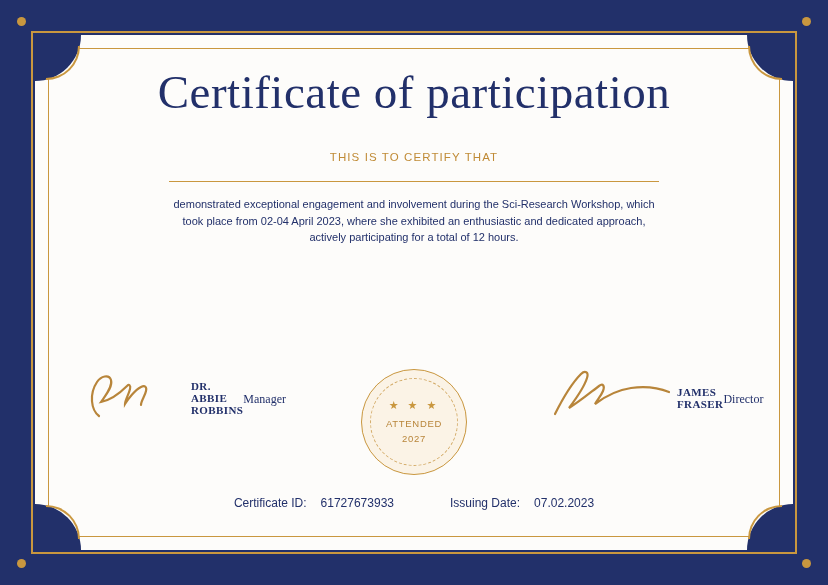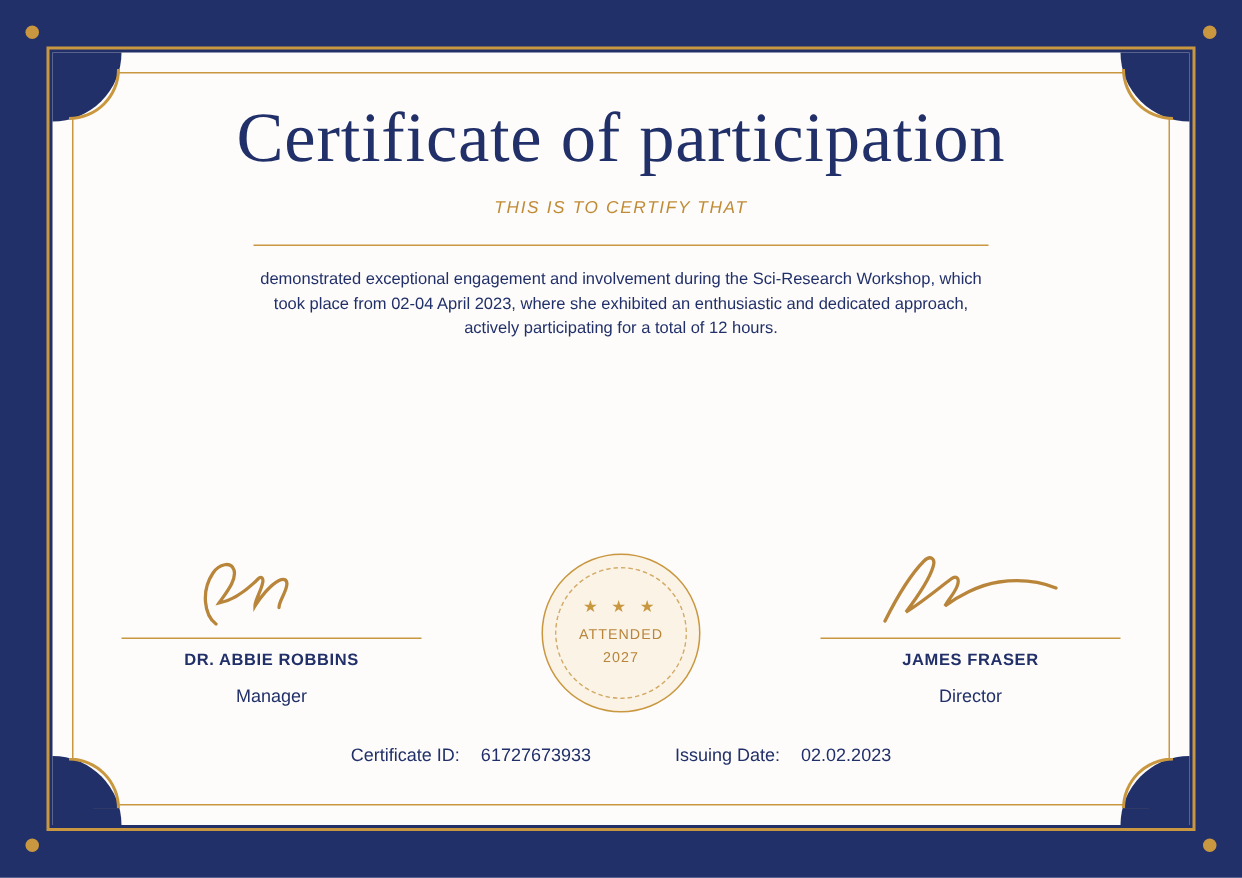--- a/index.html
+++ b/index.html
@@ -124,25 +124,24 @@
   .title {
     margin-top: 30px;
     font-family: "Liberation Serif", serif;
     font-size: 47px;
     color: #22306a;
     font-weight: normal;
     letter-spacing: 0.5px;
   }
 
   .subtitle {
-    margin-top: 14px;
+    margin-top: 32px;
     font-size: 11.5px;
     letter-spacing: 1.1px;
     color: #c08b36;
-    font-style: italic;
   }
 
   .recipient {
     margin-top: 18px;
     font-family: "DejaVu Serif", serif;
     font-style: italic;
     font-size: 52px;
     color: #22306a;
     font-weight: normal;
     letter-spacing: 1px;
@@ -171,22 +170,22 @@
     left: 46px;
     right: 46px;
     top: 330px;
     display: flex;
     justify-content: space-between;
     align-items: flex-start;
   }
   .sig-block {
     width: 200px;
     display: flex;
-    flex-direction: column;
-    align-items: center;
+    align-items: center;
+    font-family: Liberation Serif, serif;
   }
   .sig-mark { height: 58px; display: flex; align-items: center; justify-content: center; }
   .sig-line {
     width: 100%;
     height: 1px;
     background: #c9973f;
     margin-top: 2px;
   }
   .sig-name {
     margin-top: 8px;
@@ -332,19 +331,19 @@
 
       </div>
 
       <div class="footer">
         <div class="footer-item">
           <span class="footer-label">Certificate ID:</span>
           <span class="footer-value">61727673933</span>
         </div>
         <div class="footer-item">
           <span class="footer-label">Issuing Date:</span>
-          <span class="footer-value">02.02.2023</span>
+          <span class="footer-value">07.02.2023</span>
         </div>
       </div>
 
     </div>
   </div>
 </div>
 
 </body></html>

